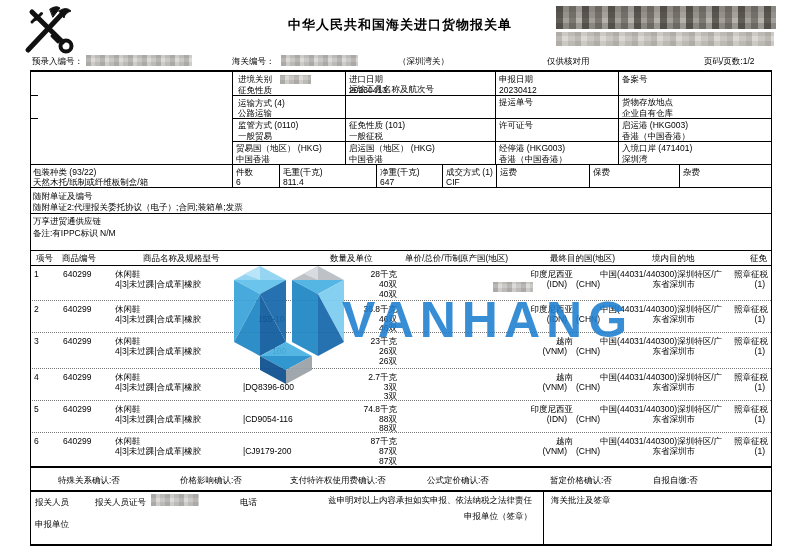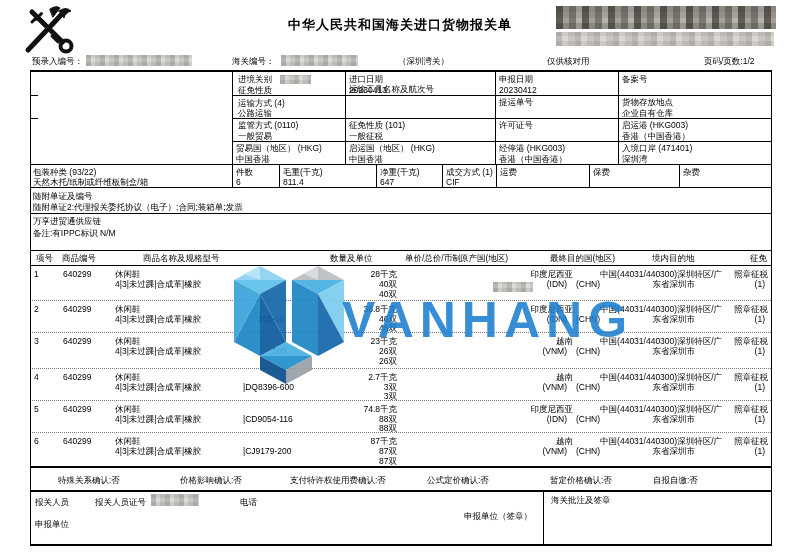--- a/index.html
+++ b/index.html
@@ -281,20 +281,21 @@
   <span class="conf" style="left:427px;">公式定价确认:否</span>
   <span class="conf" style="left:550px;">暂定价格确认:否</span>
   <span class="conf" style="left:653px;">自报自缴:否</span>
   <div class="hl" style="left:30px;top:490px;width:742px;height:2px;background:#000;"></div>
 
   <div class="vl" style="left:543px;top:490px;height:55px;"></div>
   <span class="t" style="left:35px;top:497px;text-align:center;">报关人员</span>
   <span class="t" style="left:95px;top:497px;">报关人员证号</span>
   <div class="pix" style="left:151px;top:494px;width:48px;height:12px;"></div>
   <span class="t" style="left:240px;top:497px;">电话</span>
+  <span class="t" style="right:268px;top:495px;">兹申明对以上内容承担如实申报、依法纳税之法律责任</span>
   <span class="t" style="right:268px;top:511px;">申报单位（签章）</span>
   <span class="t" style="left:35px;top:519px;">申报单位</span>
   <span class="t" style="left:551px;top:495px;">海关批注及签章</span>
 
   <svg class="wm" style="left:230px;top:252px;opacity:.93;" width="118" height="150" viewBox="0 0 118 150">
     <polygon points="4,28 30,14 56,28" fill="#8ed2f1"></polygon>
     <polygon points="4,28 56,28 30,42" fill="#5fc0ea"></polygon>
     <polygon points="4,28 30,42 4,90" fill="#3aa3da"></polygon>
     <polygon points="30,42 30,104 4,90" fill="#1f86c4"></polygon>
     <polygon points="30,42 56,28 56,90" fill="#1668ab"></polygon>

